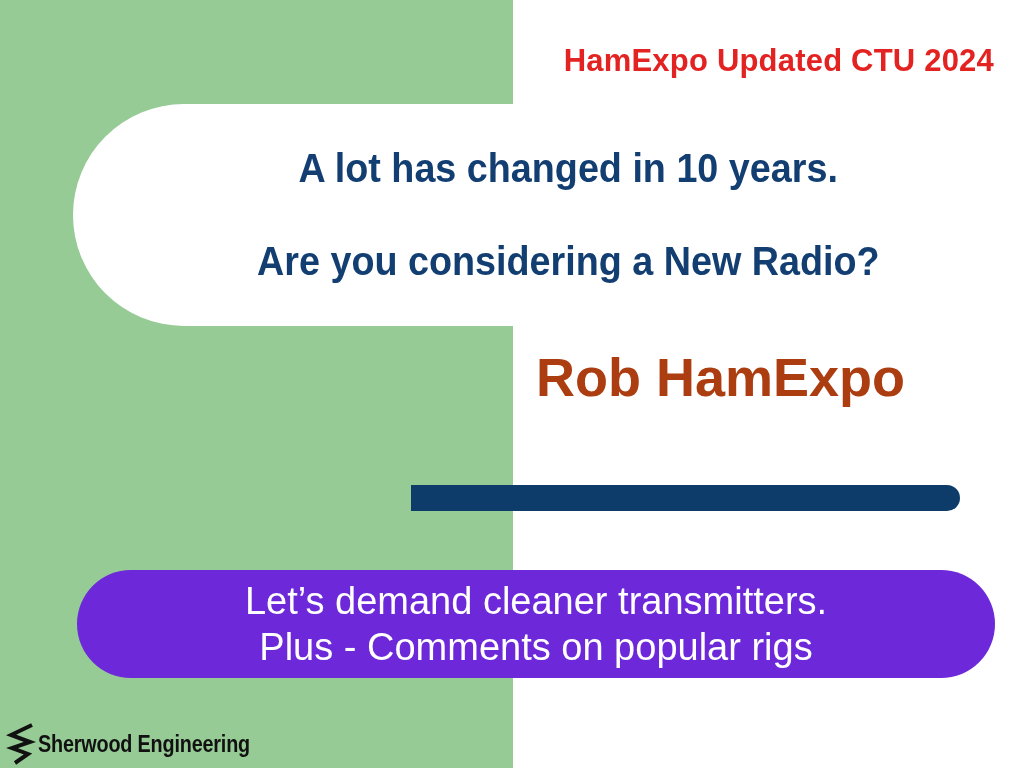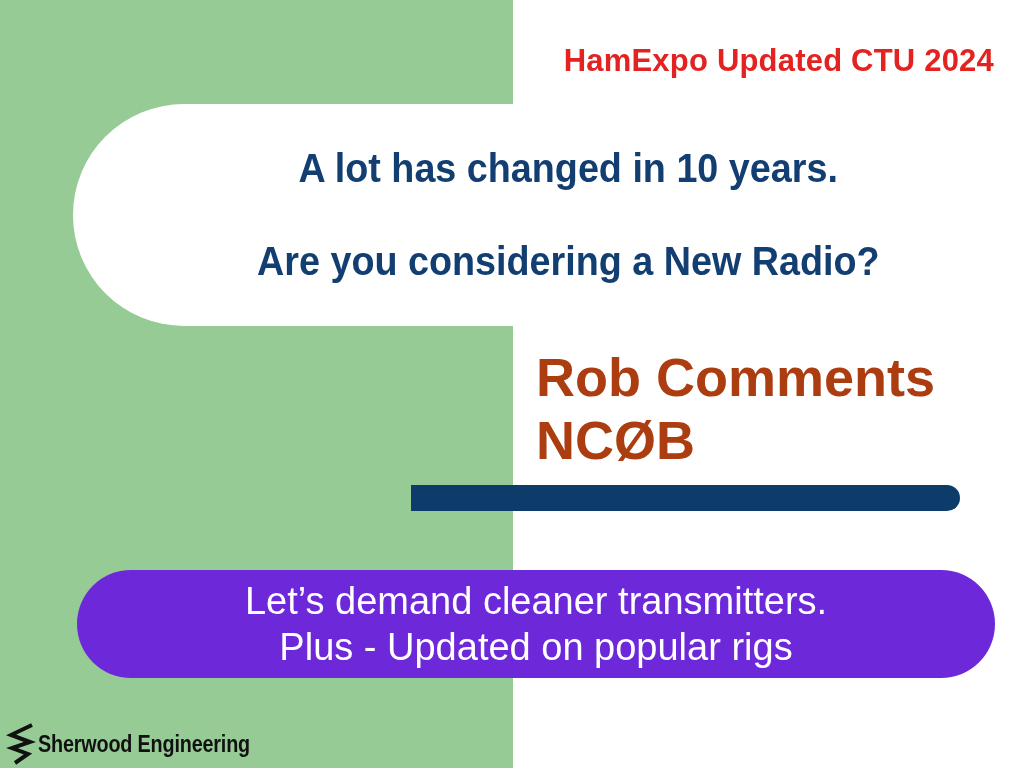--- a/index.html
+++ b/index.html
@@ -162,29 +162,28 @@
   <div class="header-line">HamExpo Updated CTU 2024</div>
 
   <div class="title-plate"></div>
 
   <div class="title-block">
     <div class="title-line first">A lot has changed in 10 years.</div>
     <div class="title-line">Are you considering a New Radio?</div>
   </div>
 
   <div class="presenter">
-    <span>Rob Comments</span>
-    <span class="callsign">NCØB</span>
+    <span>Rob HamExpo</span>
   </div>
 
   <div class="divider-bar"></div>
 
   <div class="banner">
     <div class="banner-line">Let’s demand cleaner transmitters.</div>
-    <div class="banner-line">Plus - Updated on popular rigs</div>
+    <div class="banner-line">Plus - Comments on popular rigs</div>
   </div>
 
   <div class="logo">
     <span>
       <svg class="logo-mark" viewBox="0 0 30 42" xmlns="http://www.w3.org/2000/svg">
         <path d="M26 2 L5 12 L24 19 L6 25 L22 31 L9 40" fill="none" stroke="#111111" stroke-width="4" stroke-linecap="butt" stroke-linejoin="miter"></path>
       </svg>
     </span>
     <span class="logo-text">Sherwood Engineering</span>
   </div>

